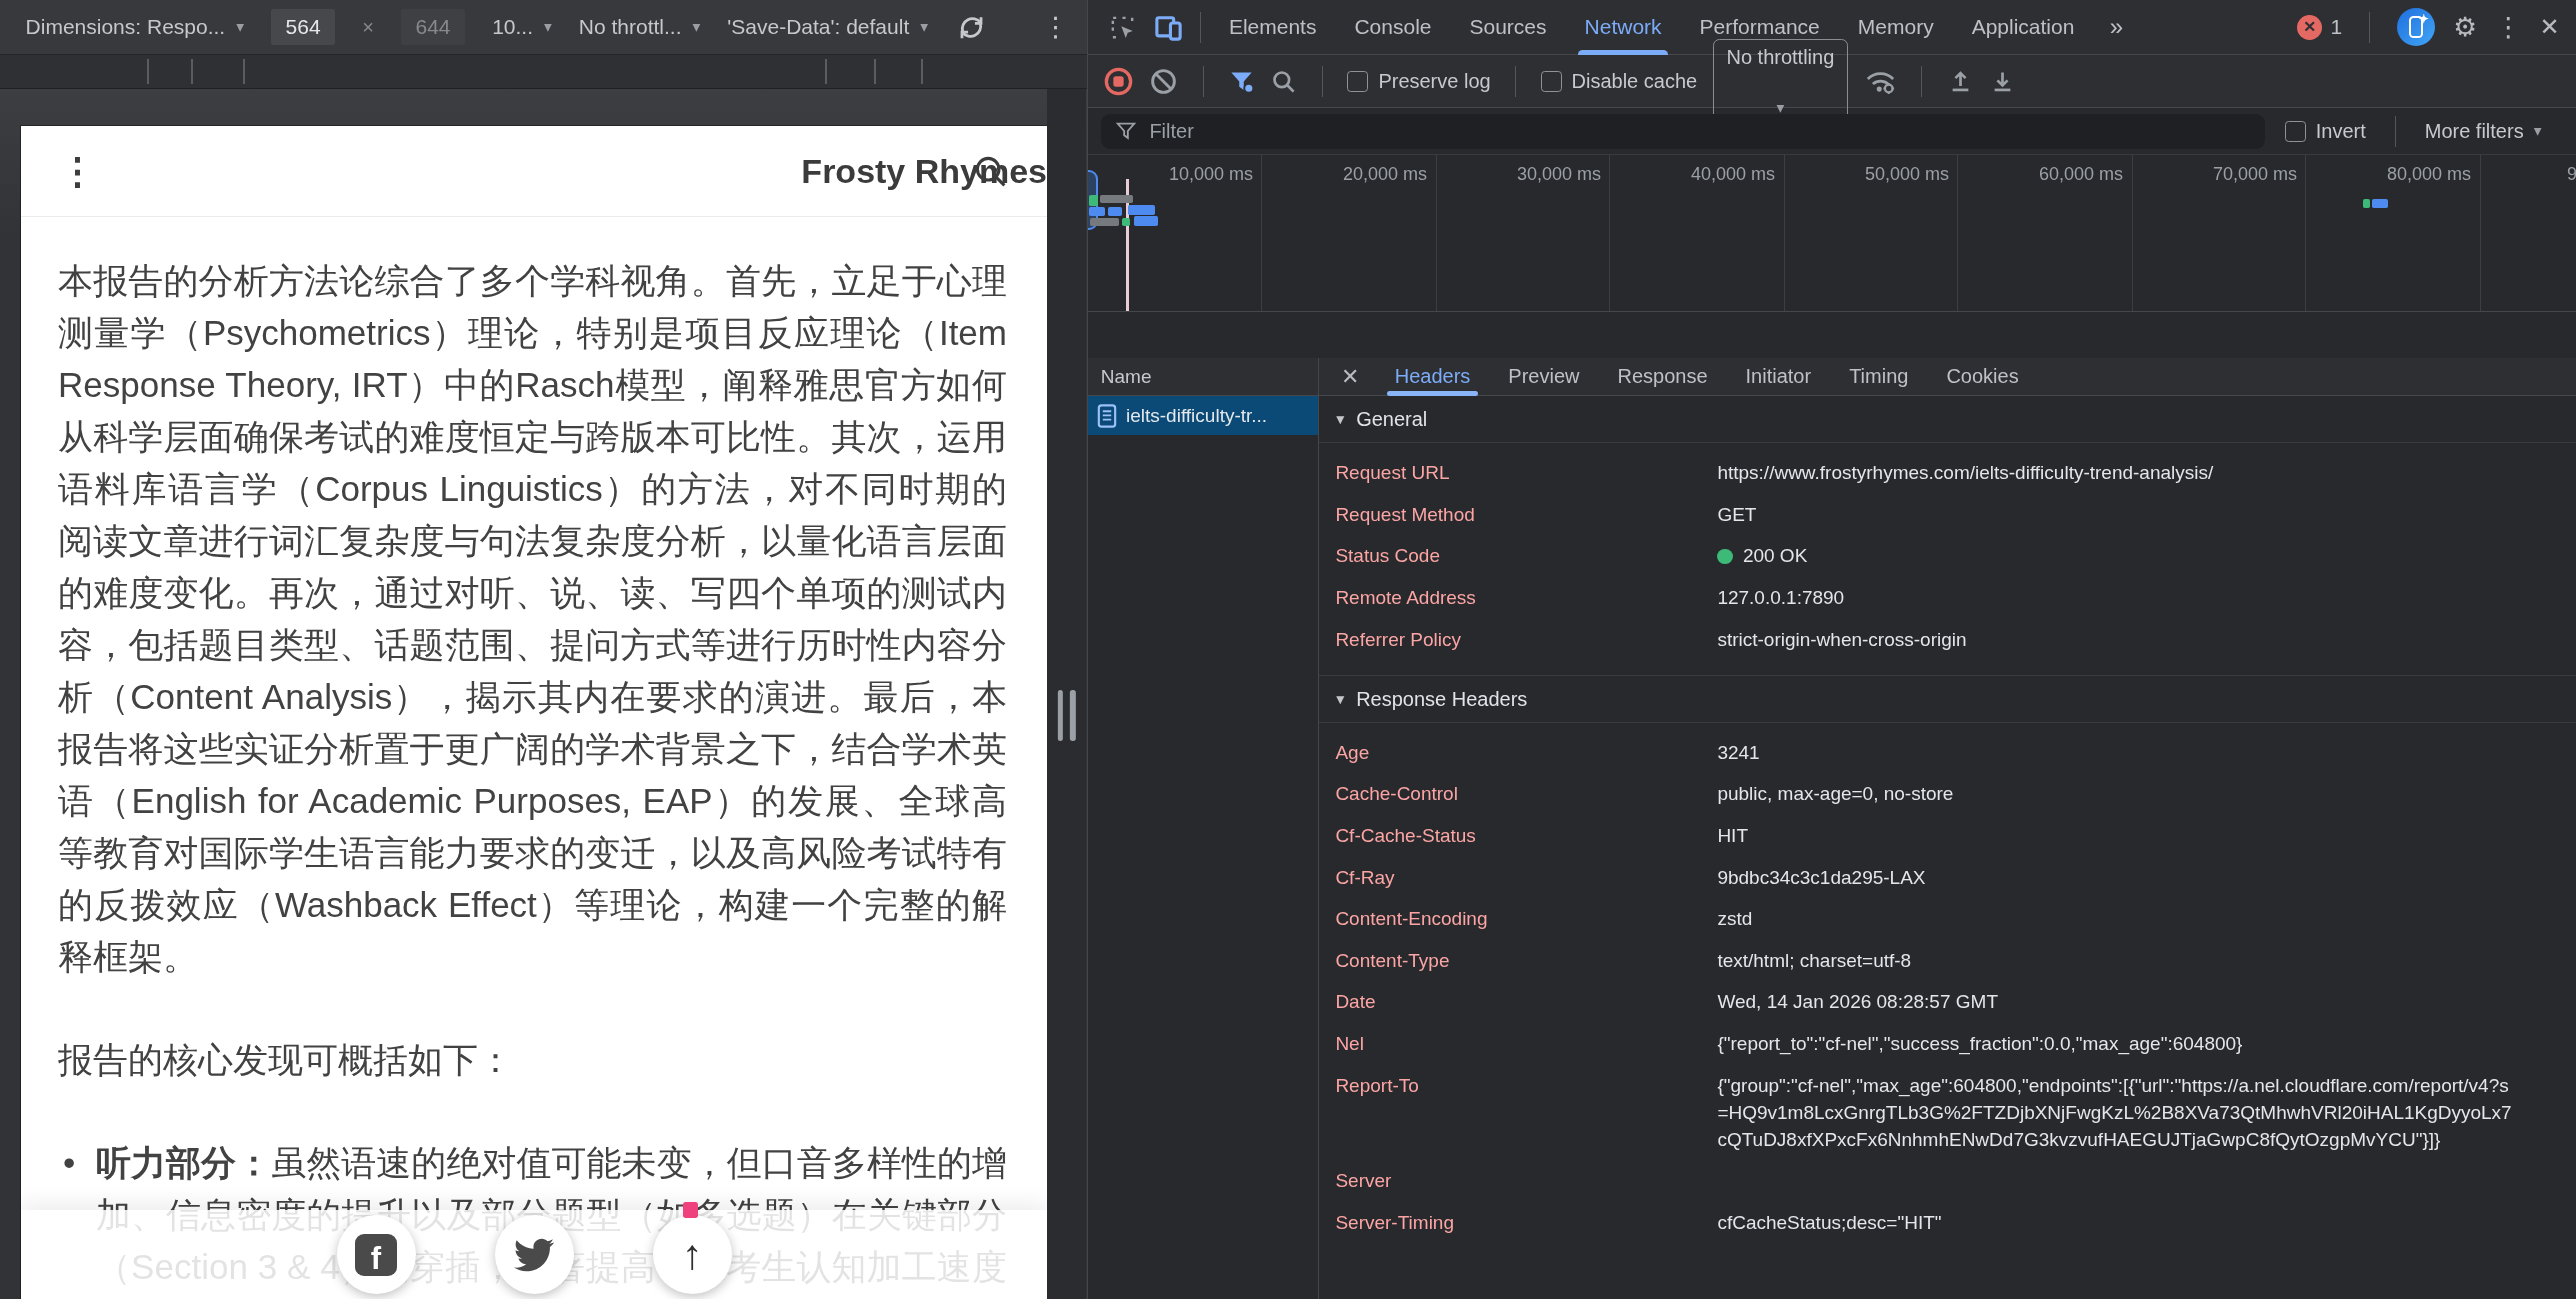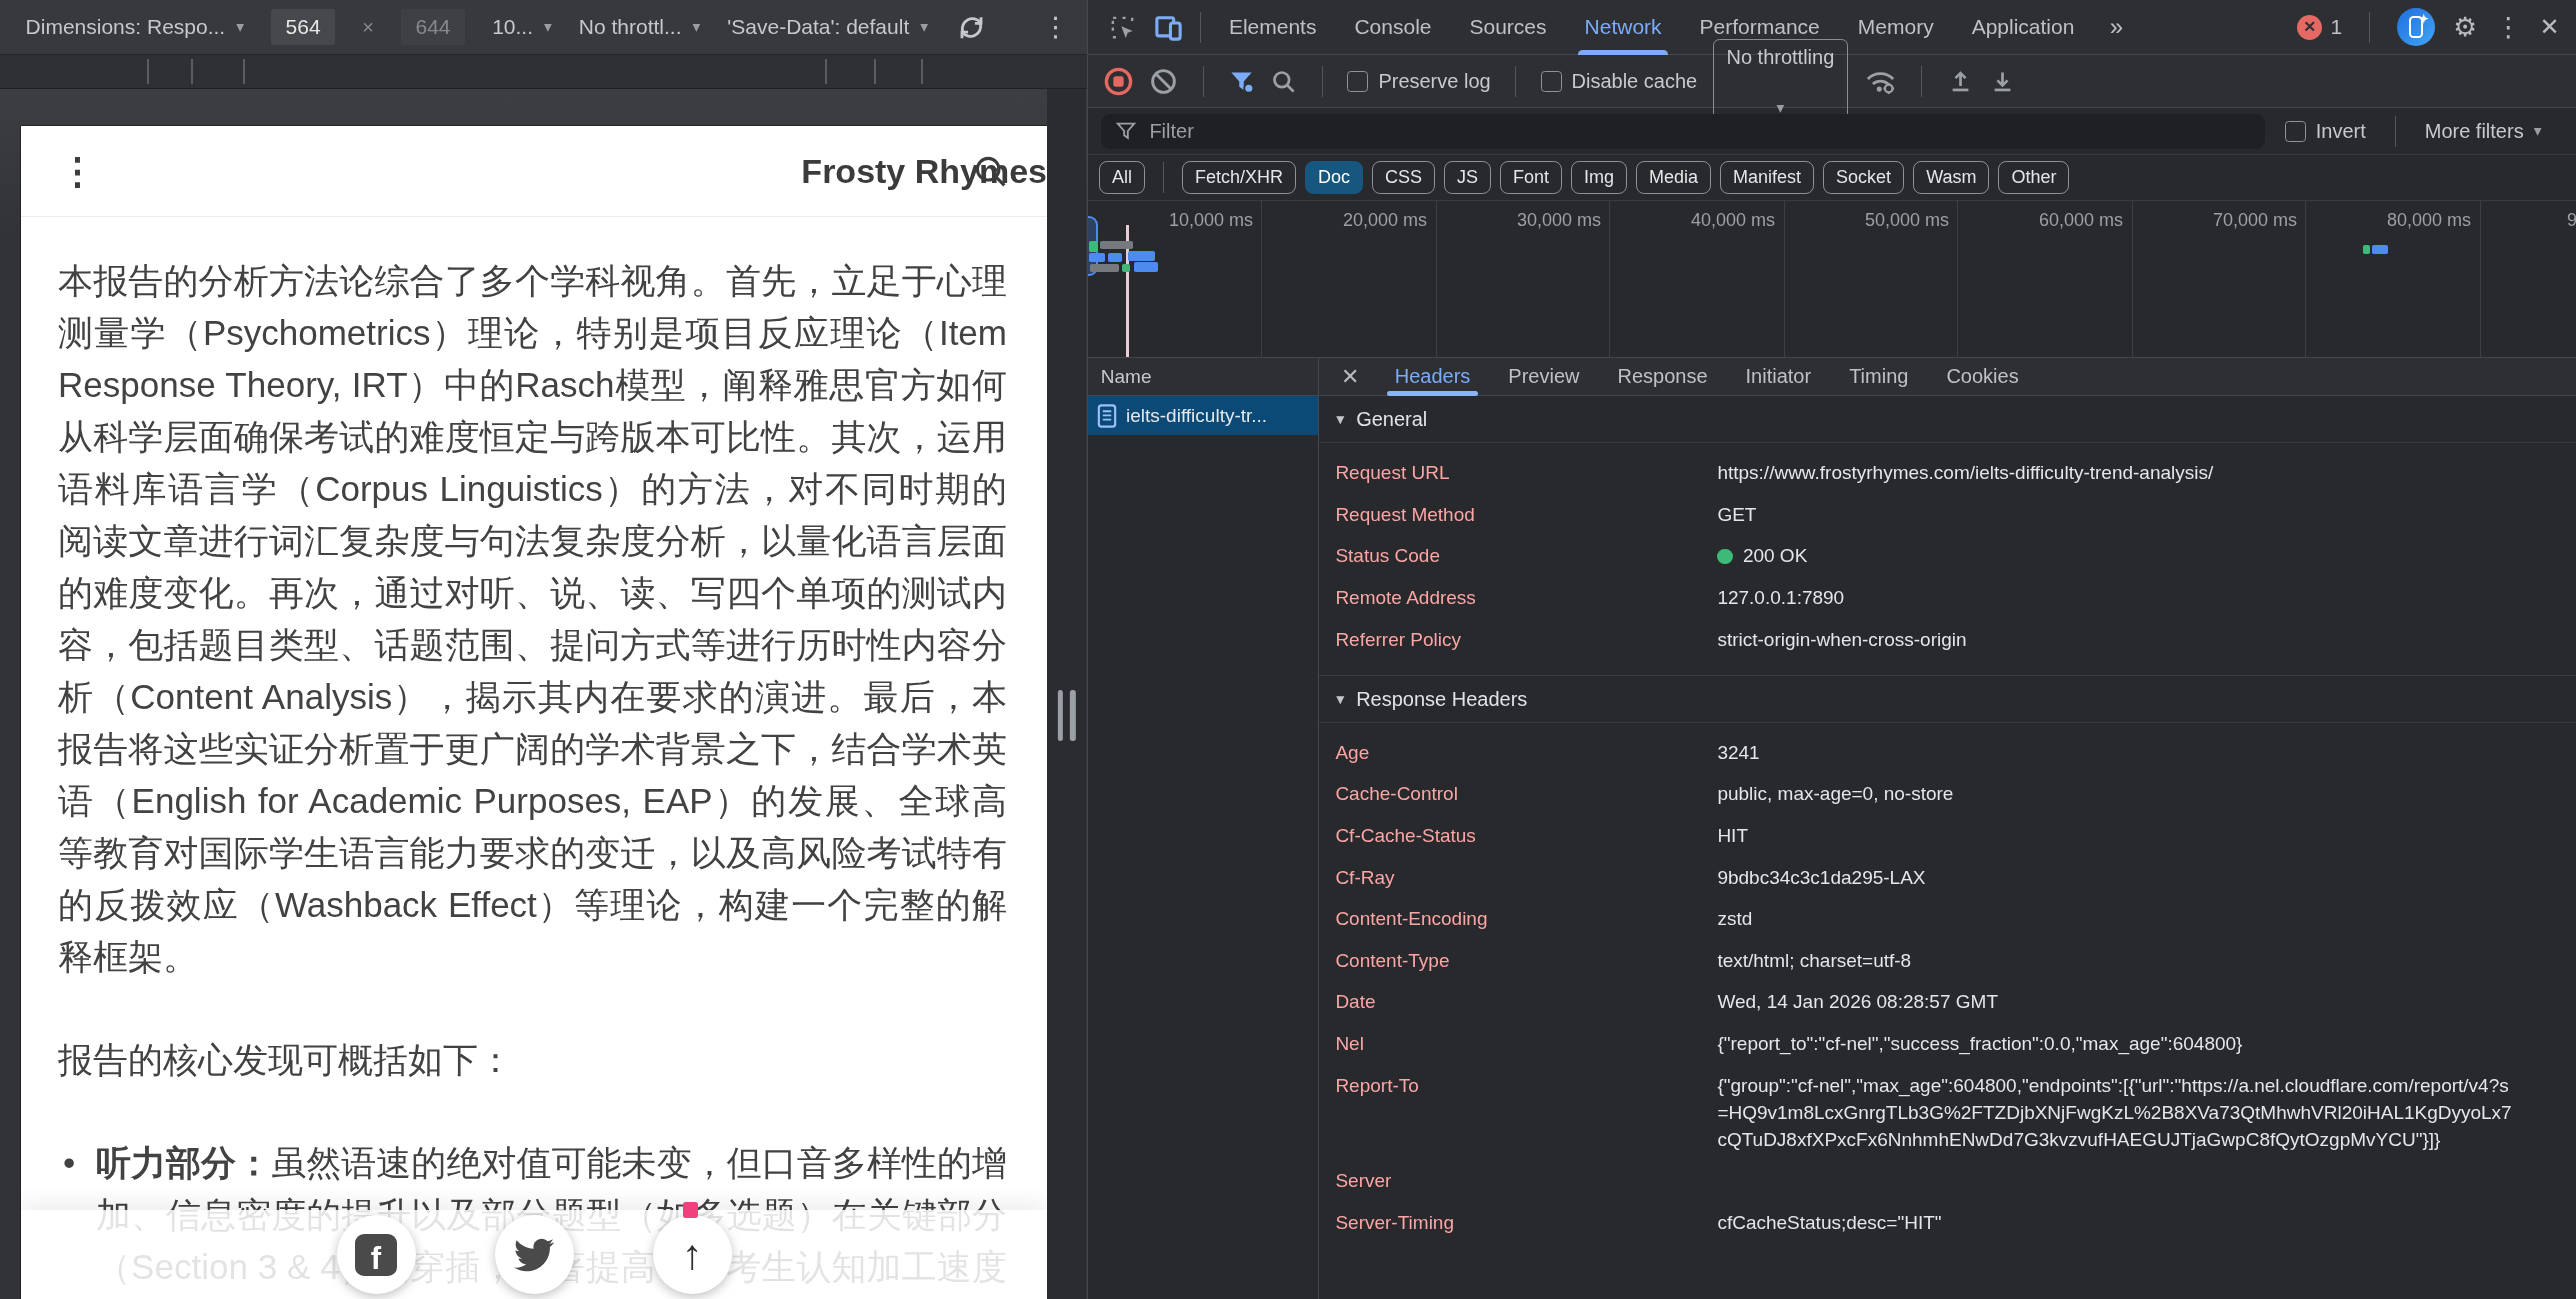--- a/index.html
+++ b/index.html
@@ -339,35 +339,20 @@
         <span class="cb"></span>
         <span class="fr-label">Invert</span>
       </span>
       <span class="vsep"></span>
       <span class="cbrow">
         <span class="fr-label">More filters</span>
         <span class="caret">▾</span>
       </span>
     </div>
 
-    <div class="chips-row">
-      <span class="chip">All</span>
-      <span class="vsep"></span>
-      <span class="chip">Fetch/XHR</span>
-      <span class="chip active">Doc</span>
-      <span class="chip">CSS</span>
-      <span class="chip">JS</span>
-      <span class="chip">Font</span>
-      <span class="chip">Img</span>
-      <span class="chip">Media</span>
-      <span class="chip">Manifest</span>
-      <span class="chip">Socket</span>
-      <span class="chip">Wasm</span>
-      <span class="chip">Other</span>
-    </div>
 
     <div class="overview">
       <span class="gline" style="left:173px"></span>
       <span class="gline" style="left:348px"></span>
       <span class="gline" style="left:521px"></span>
       <span class="gline" style="left:696px"></span>
       <span class="gline" style="left:869px"></span>
       <span class="gline" style="left:1044px"></span>
       <span class="gline" style="left:1217px"></span>
       <span class="gline" style="left:1392px"></span>

